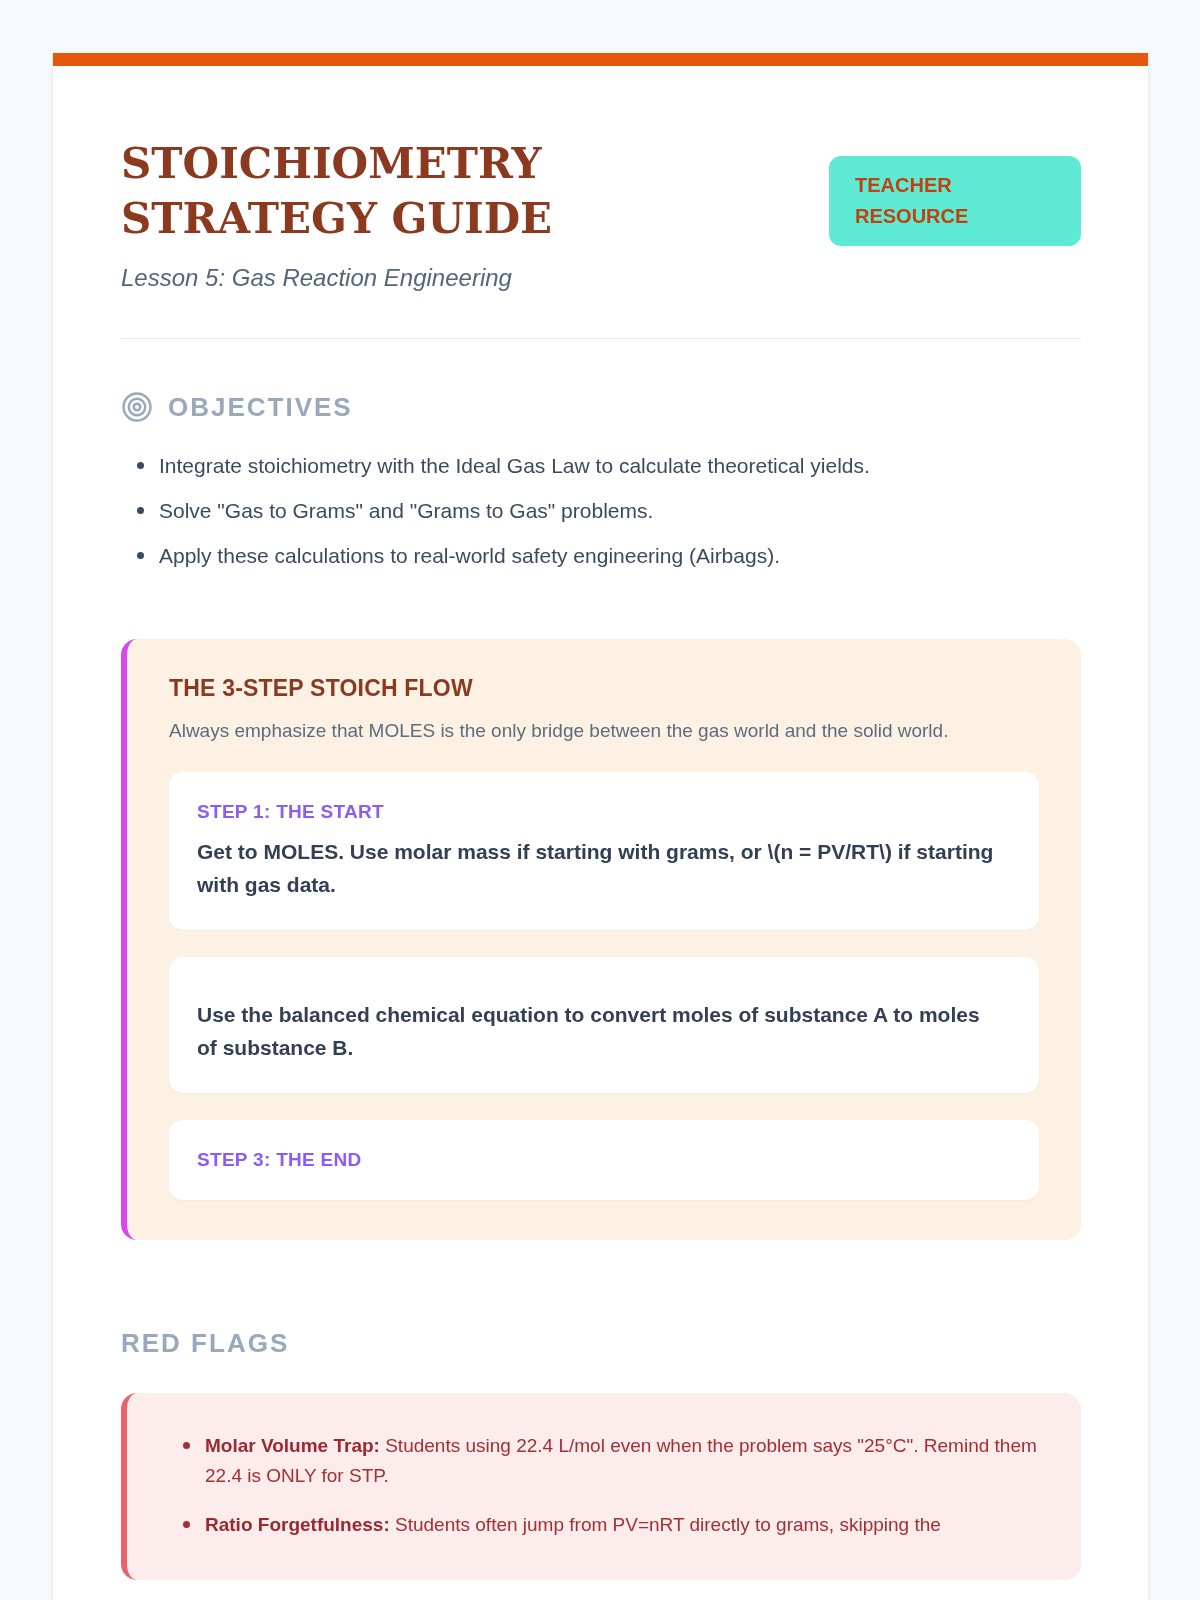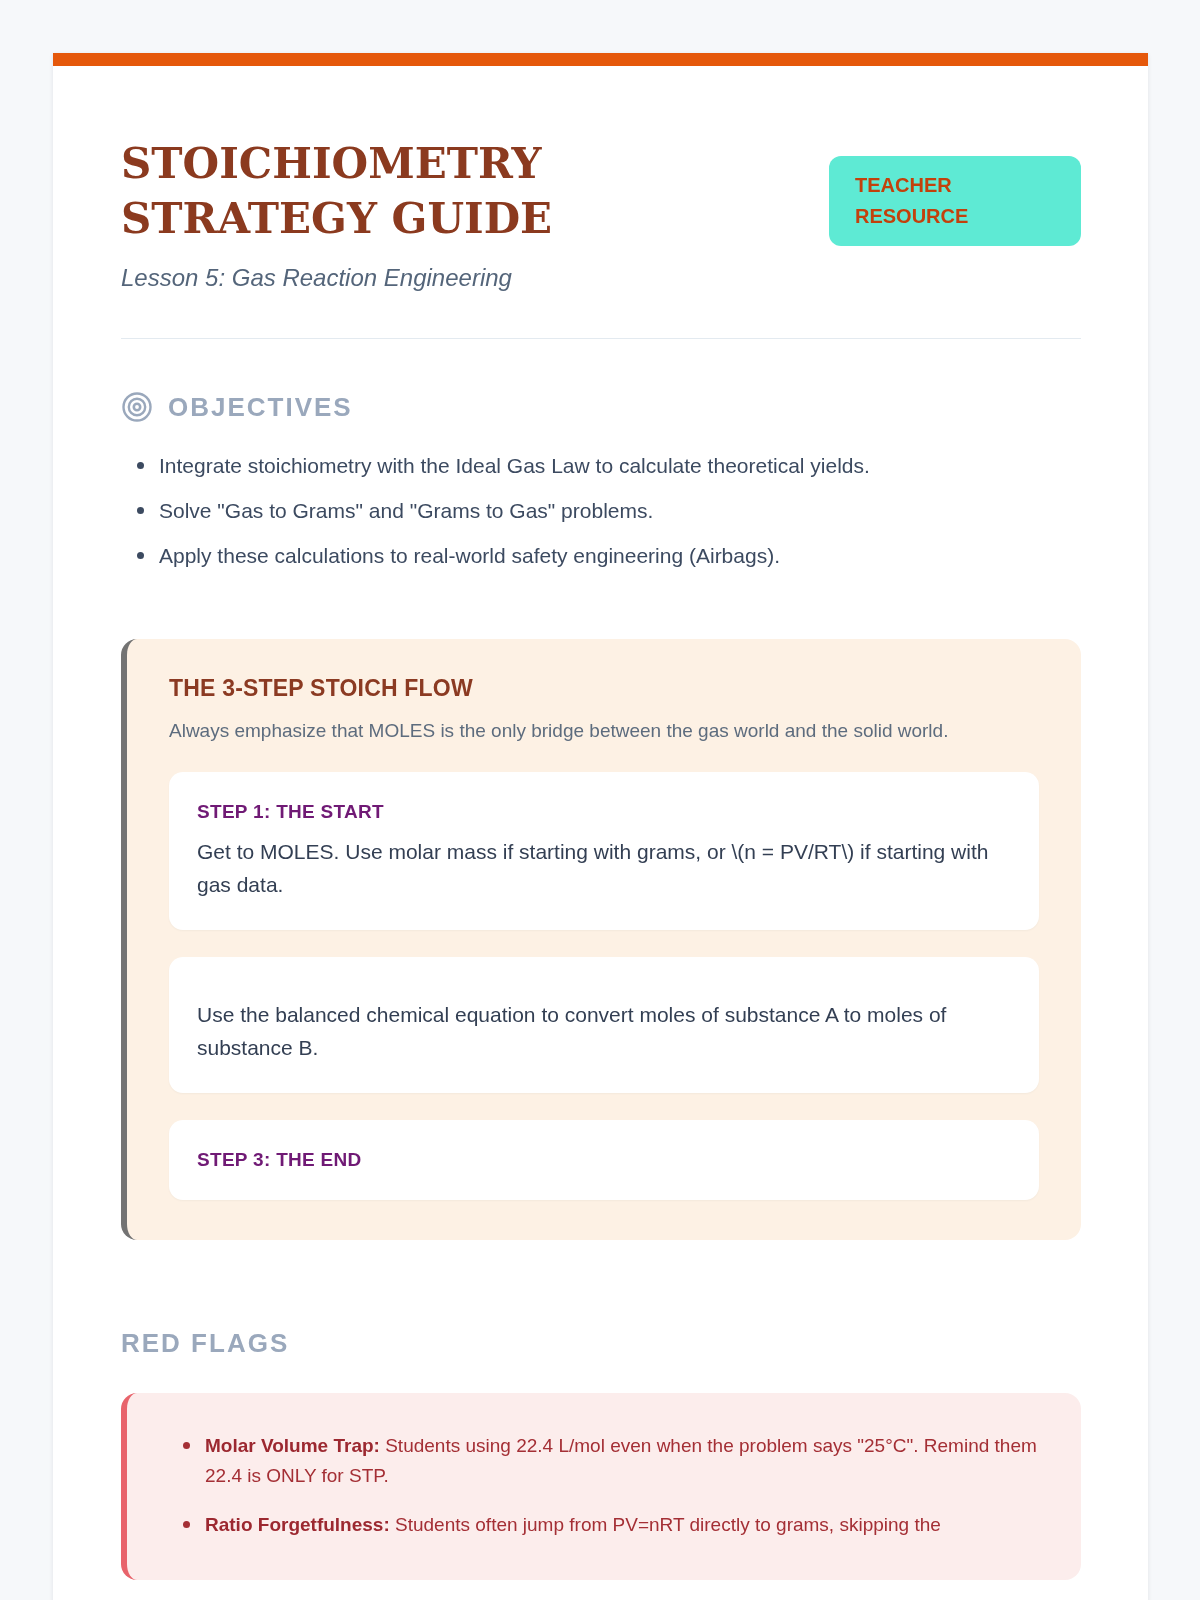--- a/index.html
+++ b/index.html
@@ -101,21 +101,21 @@
     background: #3c4a60;
   }
 
   
   .callout {
     border-radius: 16px;
     margin-top: 68px;
   }
   .callout.orange {
     background: #fdf1e4;
-    border-left: 6px solid #737373;
+    border-left: 6px solid #d946ef;
     padding: 36px 42px 40px 42px;
   }
   .callout-title {
     color: #8b3a22;
     font-weight: bold;
     font-size: 23px;
     letter-spacing: 0.2px;
   }
   .callout-intro {
     margin-top: 15px;
@@ -125,31 +125,32 @@
     max-width: 830px;
   }
   .step-card {
     background: #ffffff;
     border-radius: 14px;
     margin-top: 27px;
     padding: 29px 28px;
     box-shadow: 0 1px 2px rgba(30,41,59,0.04);
   }
   .step-label {
-    color: #701a75;
+    color: #8b5cf6;
     font-weight: bold;
     font-size: 19px;
     letter-spacing: 0.3px;
   }
   .step-text {
     margin-top: 12px;
     color: #333f53;
     font-size: 21px;
     line-height: 33px;
     max-width: 800px;
+    font-weight: bold;
   }
 
   
   .callout.red {
     background: #fcedec;
     border-left: 6px solid #e8636b;
     padding: 38px 42px 40px 42px;
     margin-top: 34px;
   }
   .redflag-list { list-style: none; }

